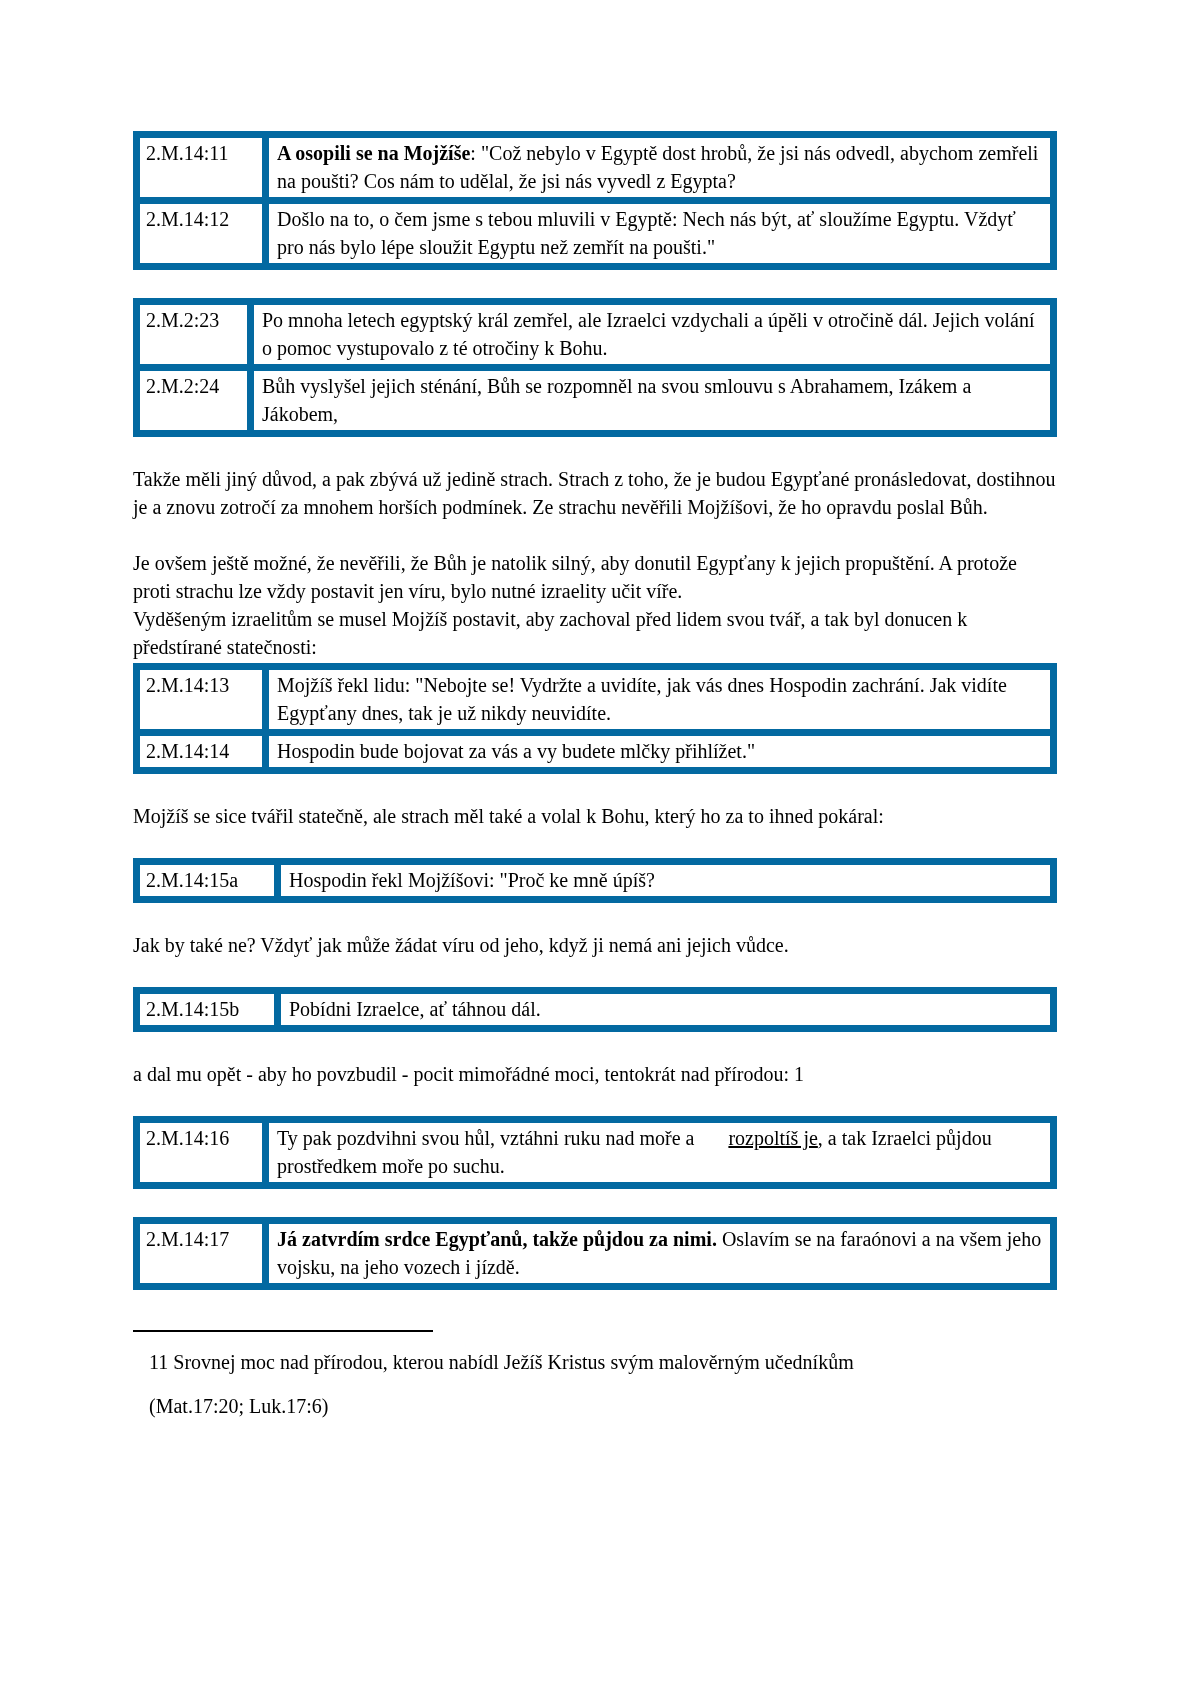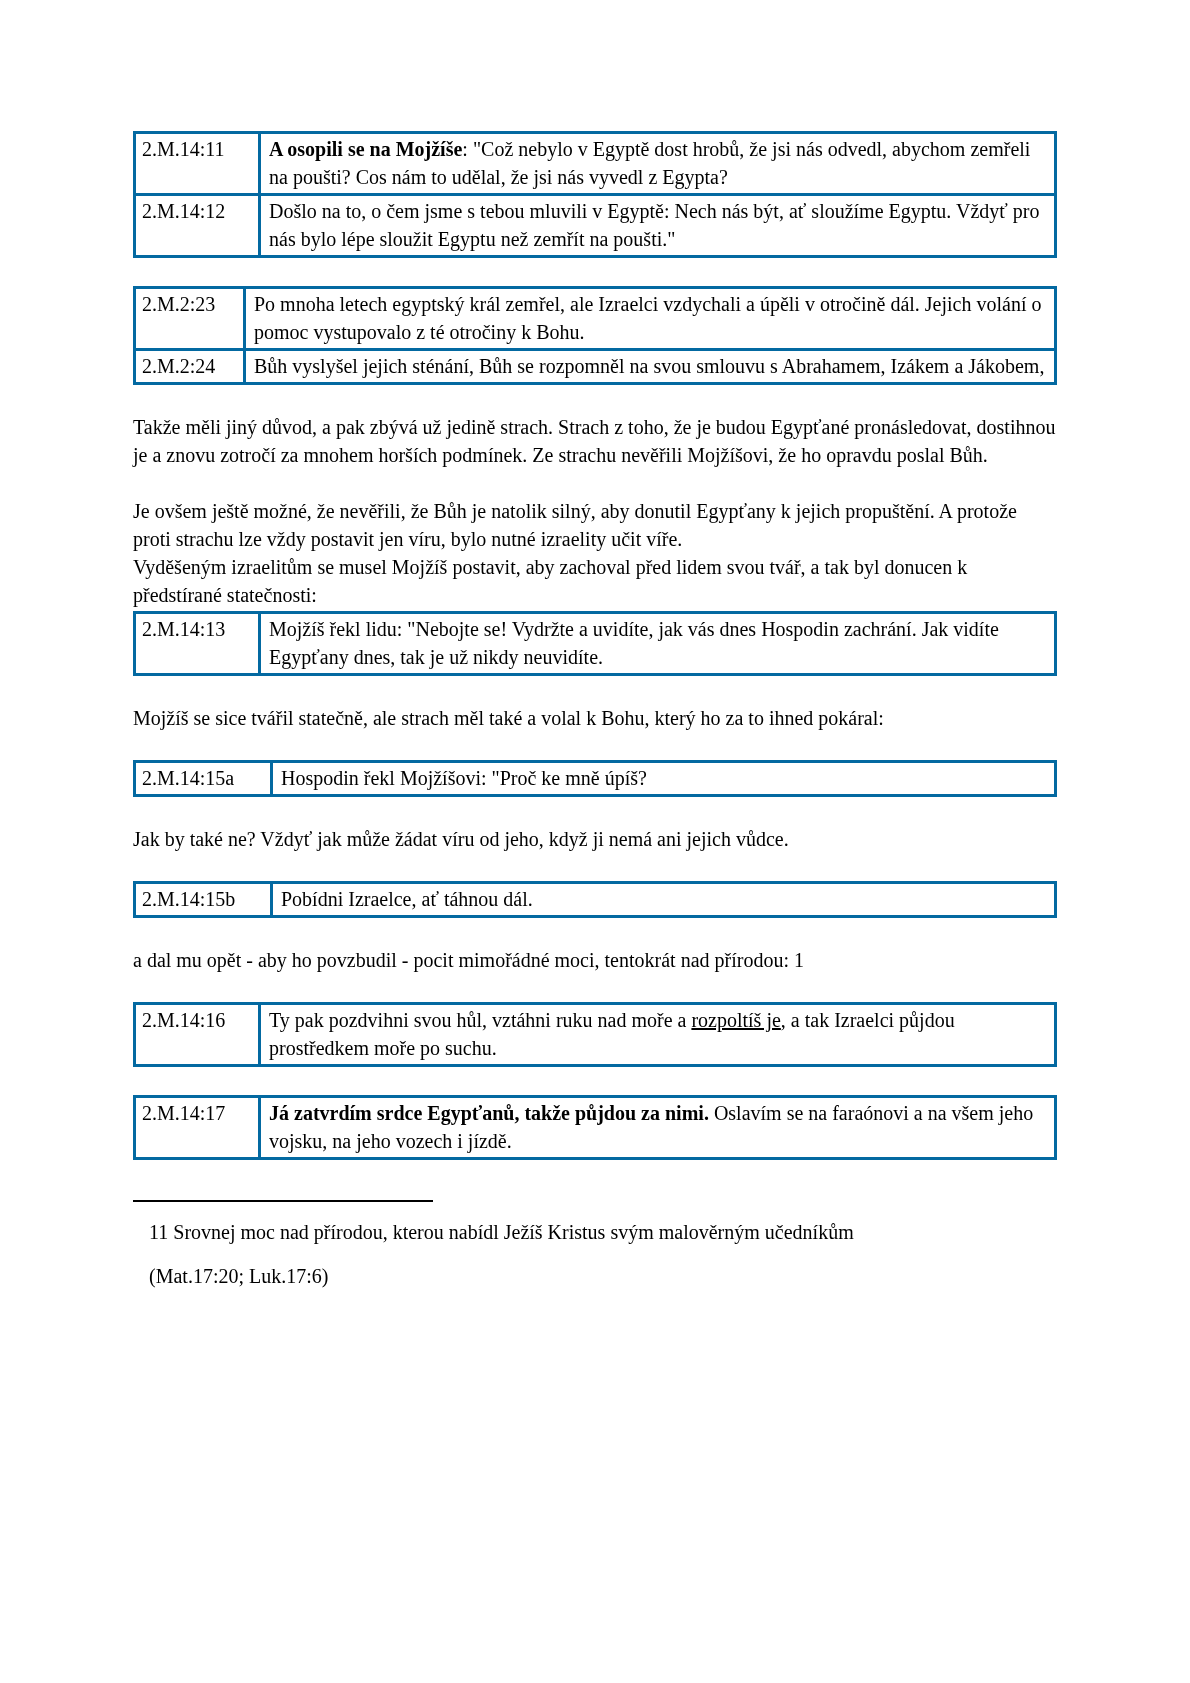--- a/index.html
+++ b/index.html
@@ -30,34 +30,34 @@
   .para-group .line {
     margin: 0;
   }
   table.vt {
     width: 100%;
     border-collapse: collapse;
     margin: 0 0 28px 0;
     table-layout: fixed;
   }
   table.vt td {
-    border: 3px solid #0369a1;
+    border: 7px solid #0369a1;
     vertical-align: top;
     padding: 1px 8px 2px 8px;
   }
   table.vt td.ref {
     width: 112px;
     white-space: nowrap;
     padding-left: 6px;
     padding-right: 4px;
   }
   table.vt.narrow td.ref { width: 97px; margin-top: 19px; }
   table.vt.wide td.ref { width: 124px; }
   .b { font-weight: bold; }
-  .u { text-decoration: underline; }
+  .u { text-decoration: underline; margin-left: 29px; }
   .footnote {
     margin-top: 40px;
   }
   .fn-rule {
     width: 300px;
     height: 0;
     border-top: 2px solid #000000;
     margin: 0 0 12px 0;
   }
   .fn-line { margin: 16px; }
@@ -99,20 +99,24 @@
   <div class="para para-group">
     <p class="line">Je ovšem ještě možné, že nevěřili, že Bůh je natolik silný, aby donutil Egypťany k jejich propuštění. A protože proti strachu lze vždy postavit jen víru, bylo nutné izraelity učit víře.</p>
     <p class="line">Vyděšeným izraelitům se musel Mojžíš postavit, aby zachoval před lidem svou tvář, a tak byl donucen k předstírané statečnosti:</p>
   </div>
 
   <table class="vt">
     <tbody>
         <tr>
       <td class="ref">2.M.14:13</td>
       <td><span>Mojžíš řekl lidu: "Nebojte se! Vydržte a uvidíte, jak vás dnes Hospodin zachrání. Jak vidíte Egypťany dnes, tak je už nikdy neuvidíte.</span></td>
+    </tr>
+    <tr>
+      <td class="ref">2.M.14:14</td>
+      <td><span>Hospodin bude bojovat za vás a vy budete mlčky přihlížet."</span></td>
     </tr>
   </tbody>
     </table>
 
   <p class="para">Mojžíš se sice tvářil statečně, ale strach měl také a volal k Bohu, který ho za to ihned pokáral:</p>
 
   <table class="vt wide">
     <tbody>
         <tr>
       <td class="ref">2.M.14:15a</td>

